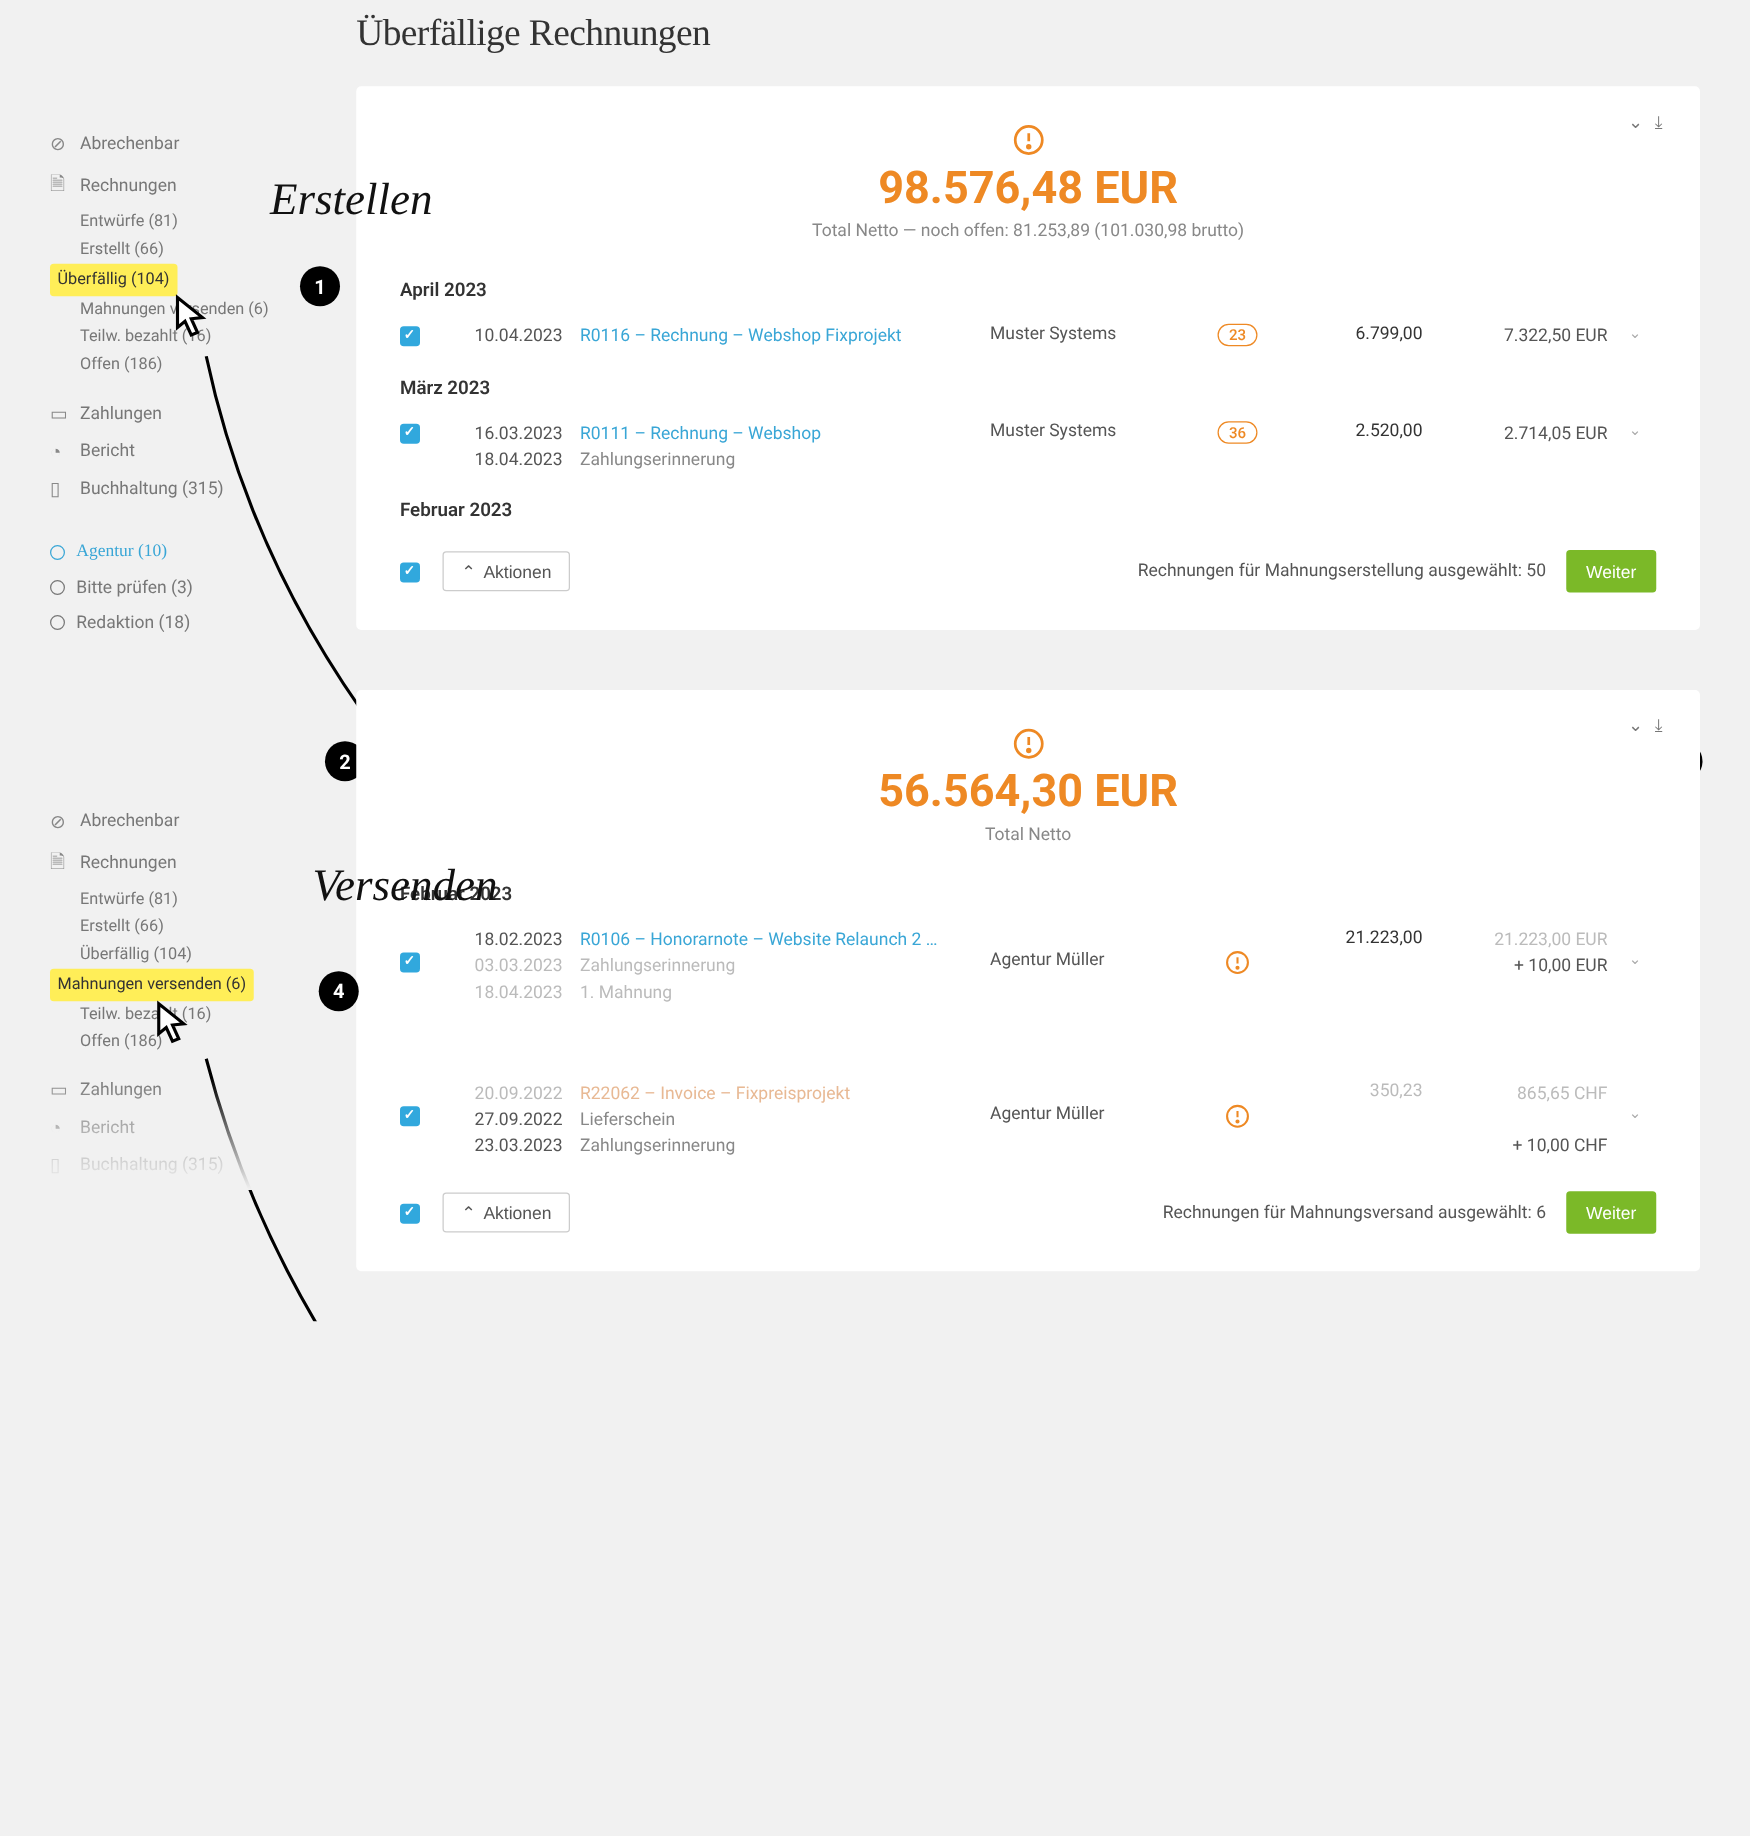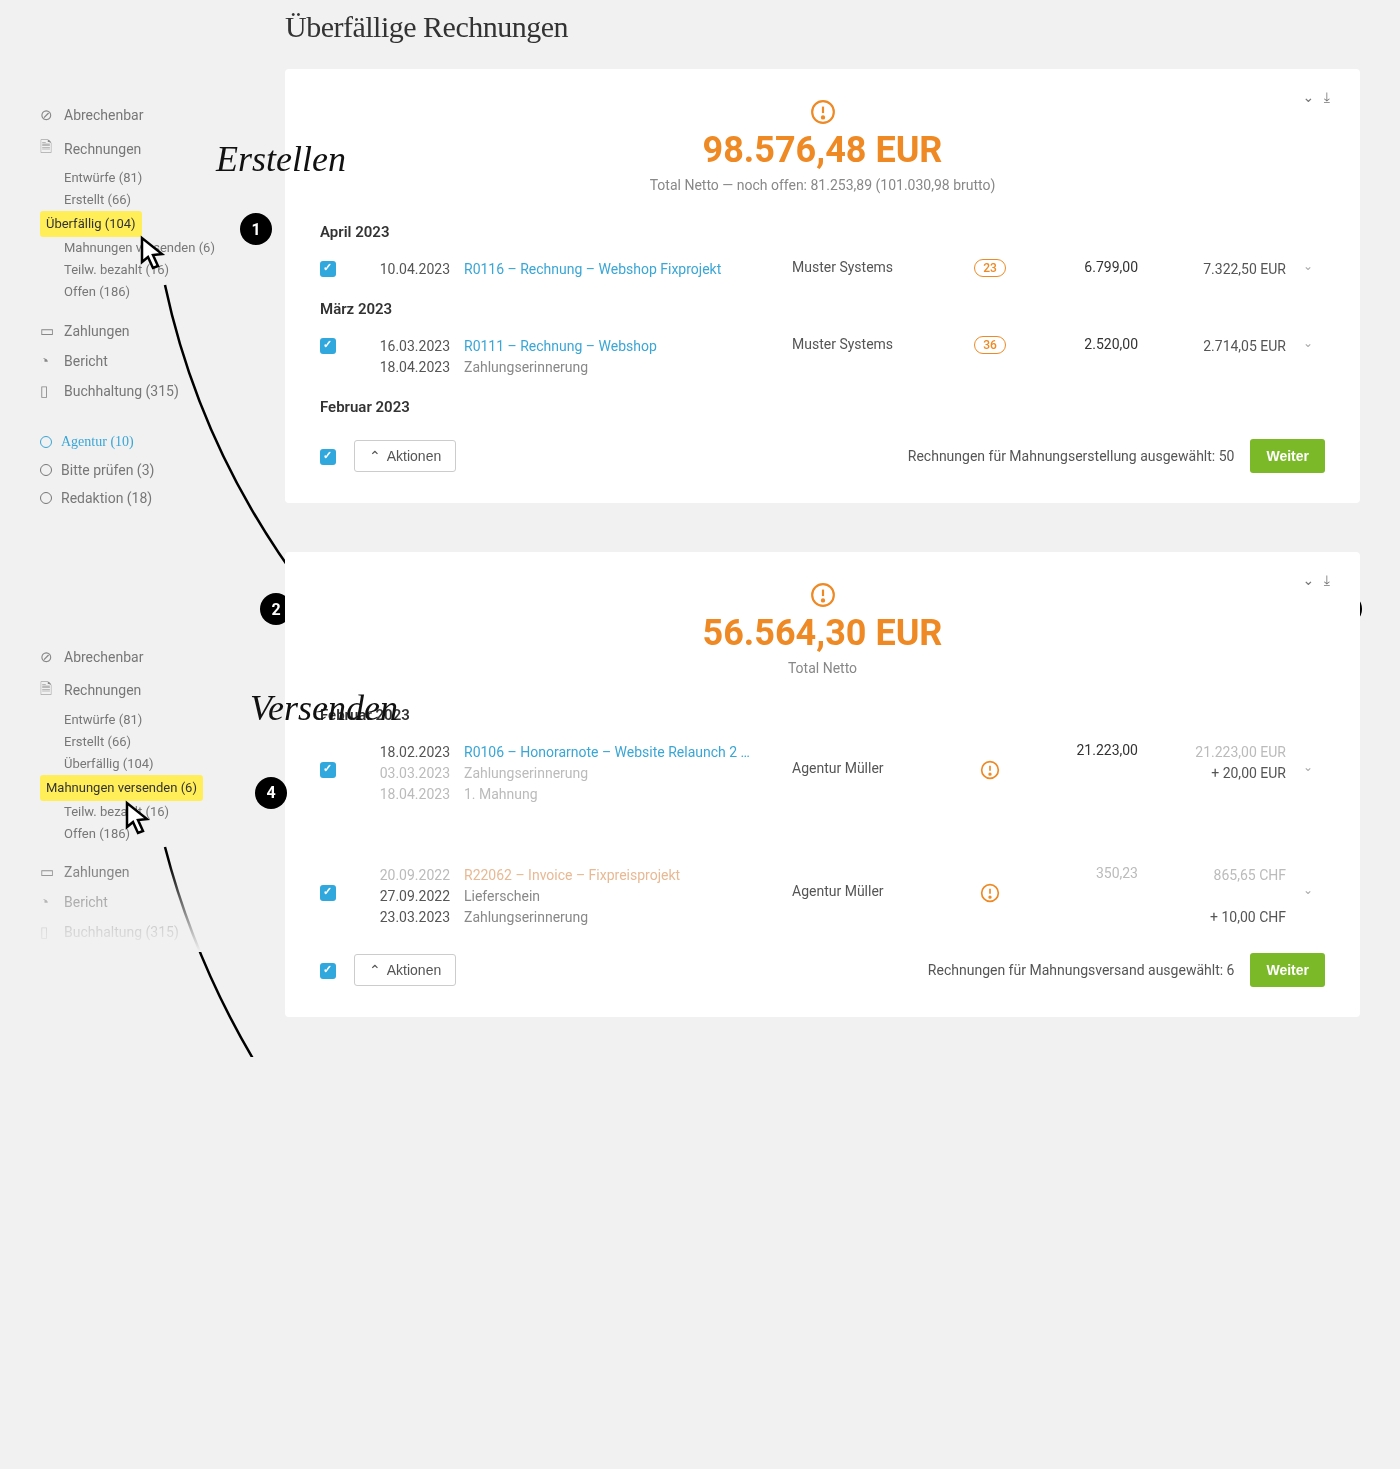--- a/index.html
+++ b/index.html
@@ -31,21 +31,21 @@
   .inv-row .gross{text-align:right;color:#555;line-height:1.5;}
   .inv-row .exp{color:#aaa;text-align:center;font-size:12px;}
   .chk{appearance:none;width:16px;height:16px;border-radius:3px;background:#31a8dd;position:relative;cursor:pointer;margin-top:2px;}
   .chk:checked::after{content:"✓";position:absolute;color:#fff;font-size:11px;font-weight:bold;left:3px;top:0;}
   .faded{color:#bbb !important;}
   .faded .link2{color:#e8b994 !important;}
   .footer-bar{display:flex;align-items:center;padding:15px 0 0;}
   .footer-bar .fchk{margin-right:18px;}
   .actions-btn{border:1px solid #ccc;background:#fff;padding:7px 14px;border-radius:3px;color:#555;cursor:pointer;font-size:14px;}
   .footer-text{margin-left:auto;color:#555;font-size:14px;margin-right:16px;}
-  .weiter-btn{background:#7bb928;color:#fff;border:none;padding:9px 16px;border-radius:3px;cursor:pointer;font-size:14px;font-weight:700;}
+  .weiter-btn{background:#7bb928;color:#fff;border:none;padding:9px 16px;border-radius:3px;cursor:pointer;font-size:14px;font-weight:400;}
   .sb-item{display:flex;align-items:center;padding:6px 0;color:#777;cursor:pointer;font-size:14px;}
   .sb-item .ic{width:24px;font-size:15px;color:#888;}
   .sb-sub{padding-left:24px;font-size:13px;color:#777;line-height:1.7;cursor:pointer;}
   .sb-sub.hl{background:#ffee58;border-radius:3px;padding:2px 6px;display:inline-block;color:#333;}
   .sb-group{margin-top:22px;}
   .circle-o{display:inline-block;width:12px;height:12px;border:1.5px solid currentColor;border-radius:50%;margin-right:9px;vertical-align:-1px;}
   .blue{color:#39a6d6;font-family:Liberation Serif, serif;}
   
   .anno{position:absolute;pointer-events:none;}
   .step-badge{width:32px;height:32px;background:#000;color:#fff;border-radius:50%;display:flex;align-items:center;justify-content:center;font-weight:700;font-size:16px;}
@@ -281,21 +281,21 @@
             <svg width="20" height="20" viewBox="0 0 24 24" fill="none" stroke="#ee8924" stroke-width="2">
                     <circle cx="12" cy="12" r="10"></circle>
                     <line x1="12" y1="7" x2="12" y2="13"></line>
                     <circle cx="12" cy="17" r="1" fill="#ee8924"></circle>
                   </svg>
           </span>
               </div>
           <div class="net">21.223,00</div>
           <div class="gross">
             <div class="faded">21.223,00 EUR</div>
-            <div>+ 20,00 EUR</div>
+            <div>+ 10,00 EUR</div>
           </div>
           <div class="exp" style="padding-top:18px;">⌄</div>
         </div>
 
         <div style="height:40px;"></div>
 
         <div class="inv-row">
           <div style="padding-top:18px;"><input type="checkbox" class="chk" checked="" style=""></div>
           <div class="dates">
             <div class="faded">20.09.2022</div>

